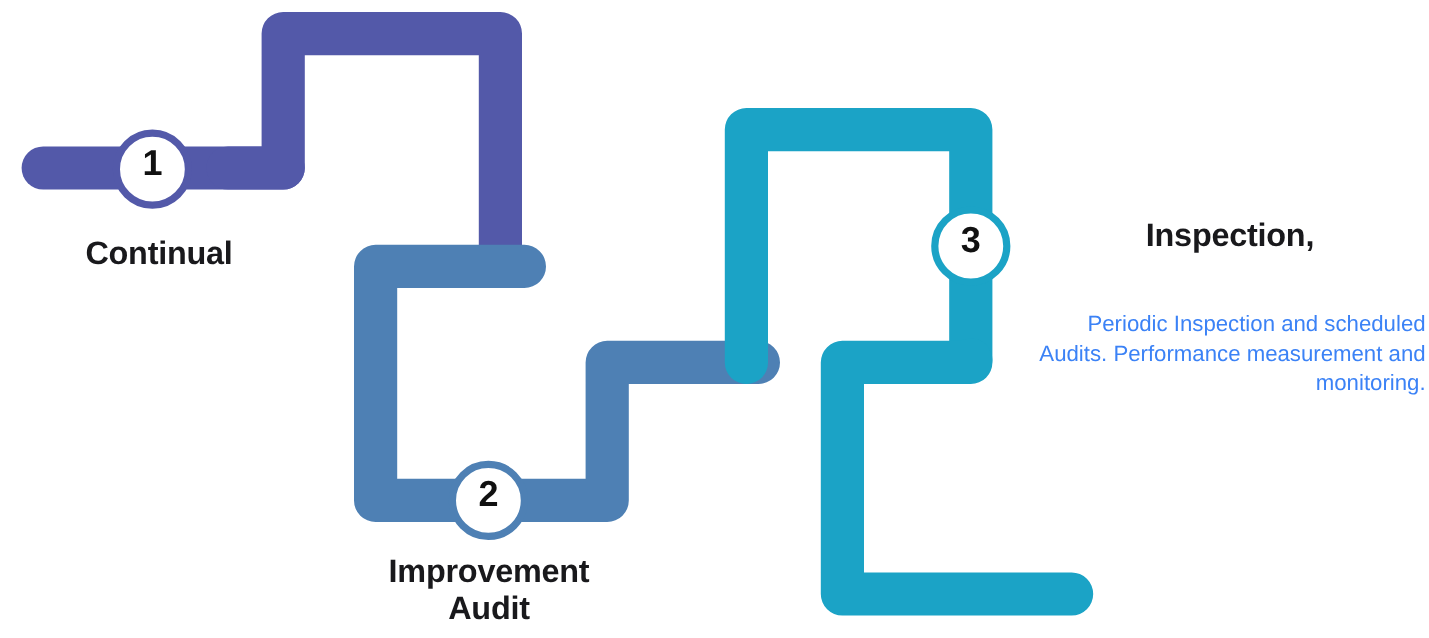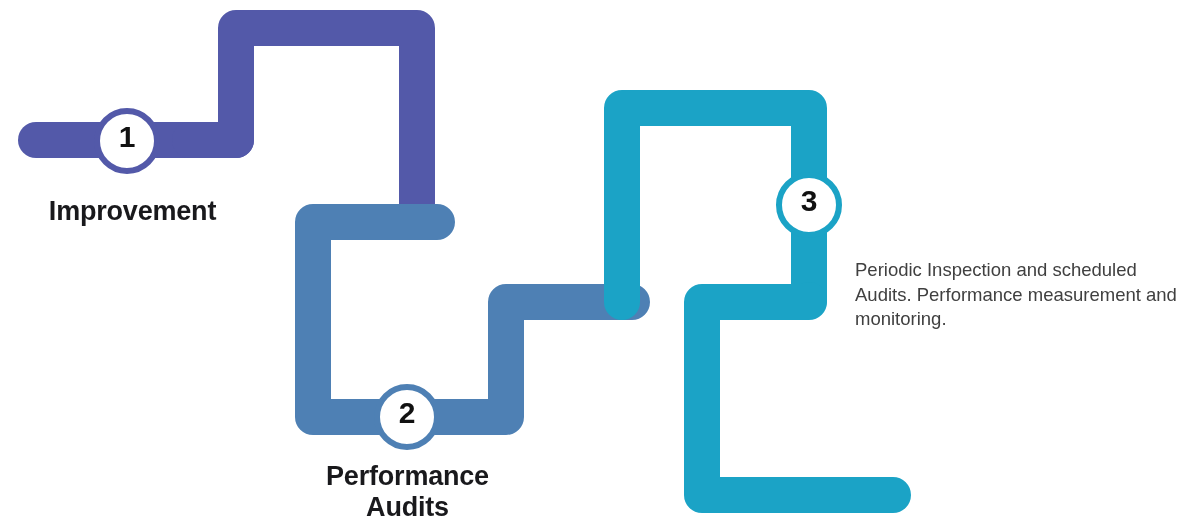--- a/index.html
+++ b/index.html
@@ -61,24 +61,24 @@
     left: 875px;
     top: 181px;
     width: 300px;
     font-size: 27px;
   }
   .step-body {
     position: absolute;
     left: 855px;
     top: 258px;
     width: 333px;
-    text-align: left;
+    text-align: right;
     font-size: 18.5px;
     line-height: 1.33;
-    color: #404040;
+    color: #3b82f6;
   }
   .step-body p {
     margin: 0 0 18px 0;
   }
   .step-body p:last-child {
     margin-bottom: 0;
   }
 </style>
 </head>
 <body>
@@ -112,28 +112,29 @@
     <g>
       <circle cx="809" cy="205" r="30" fill="#ffffff" stroke="#1ba3c6" stroke-width="6"></circle>
     </g>
   </svg>
 
   <div class="step-number num-1">1</div>
   <div class="step-number num-2">2</div>
   <div class="step-number num-3">3</div>
 
   <div class="step-title title-1">
-    <div>Improvement</div>
+    <div>Continual</div>
   </div>
 
   <div class="step-title title-2">
-    <div>Performance</div>
-    <div>Audits</div>
+    <div>Improvement</div>
+    <div>Audit</div>
   </div>
 
   <div class="step-title title-3">
+    <div>Inspection,</div>
   </div>
 
   <div class="step-body">
     <p>Periodic Inspection and scheduled Audits. Performance measurement and monitoring.</p>
   </div>
 
 </div>
 
 </body></html>

